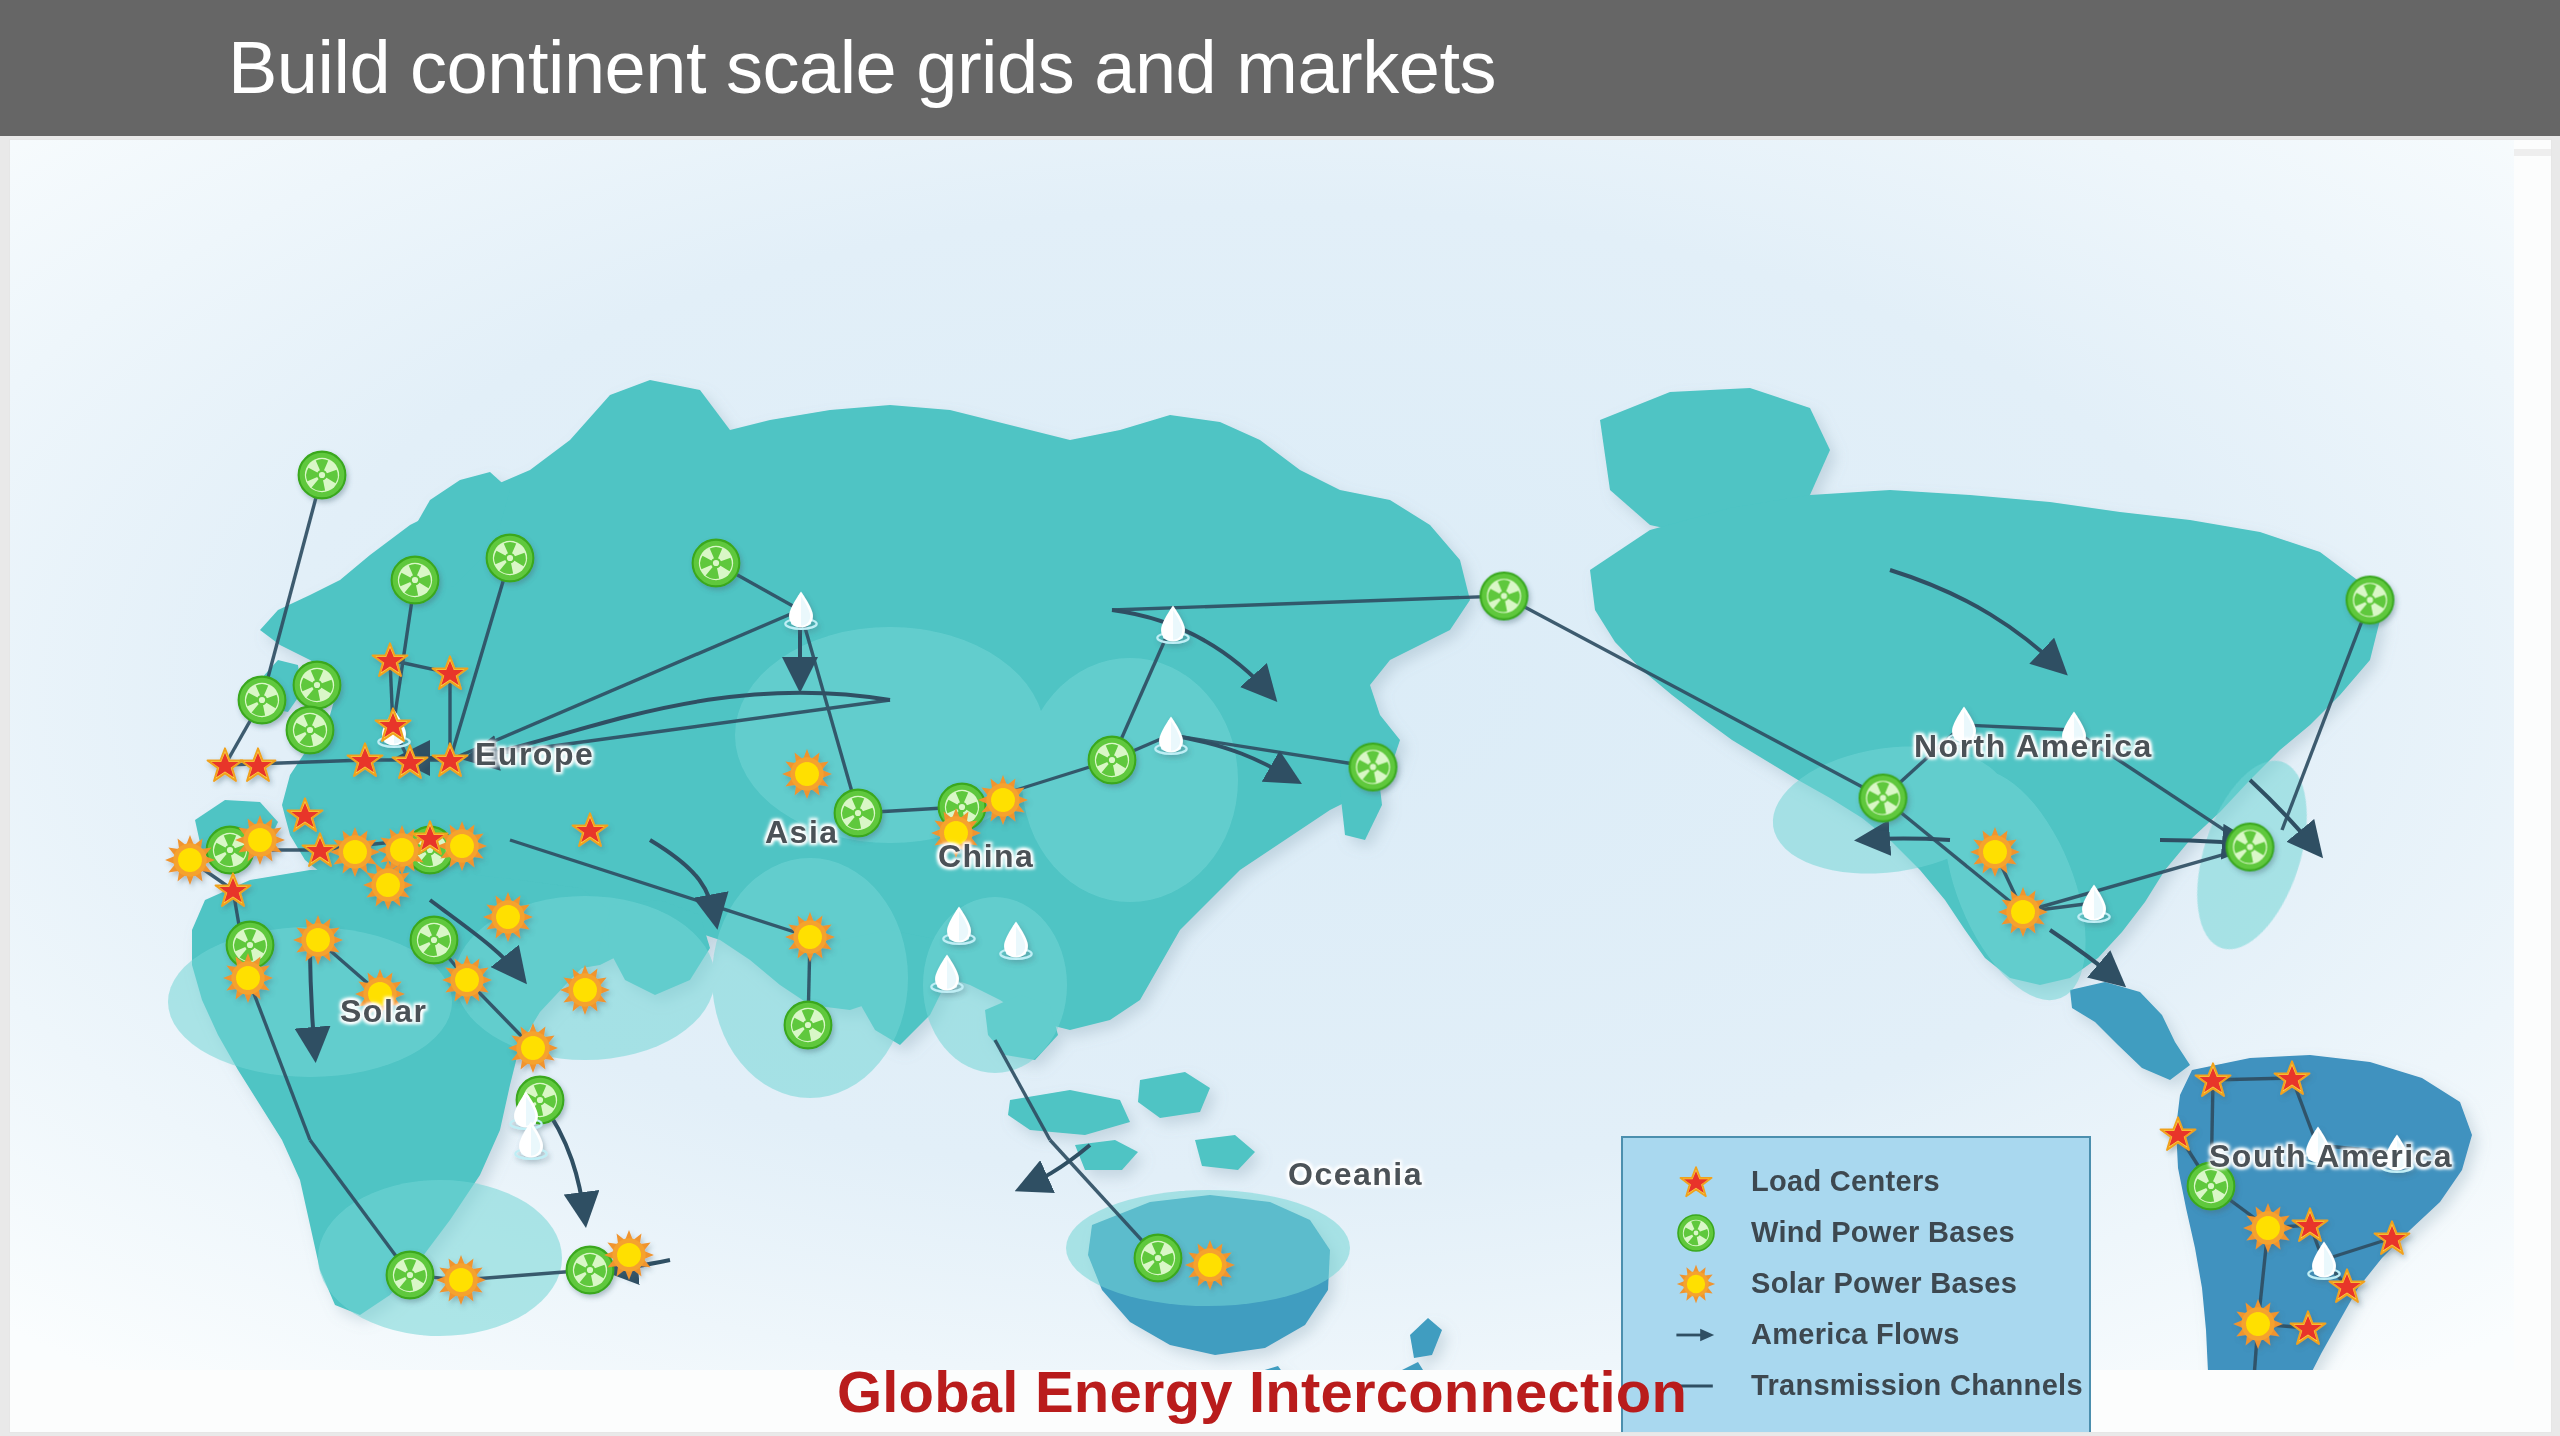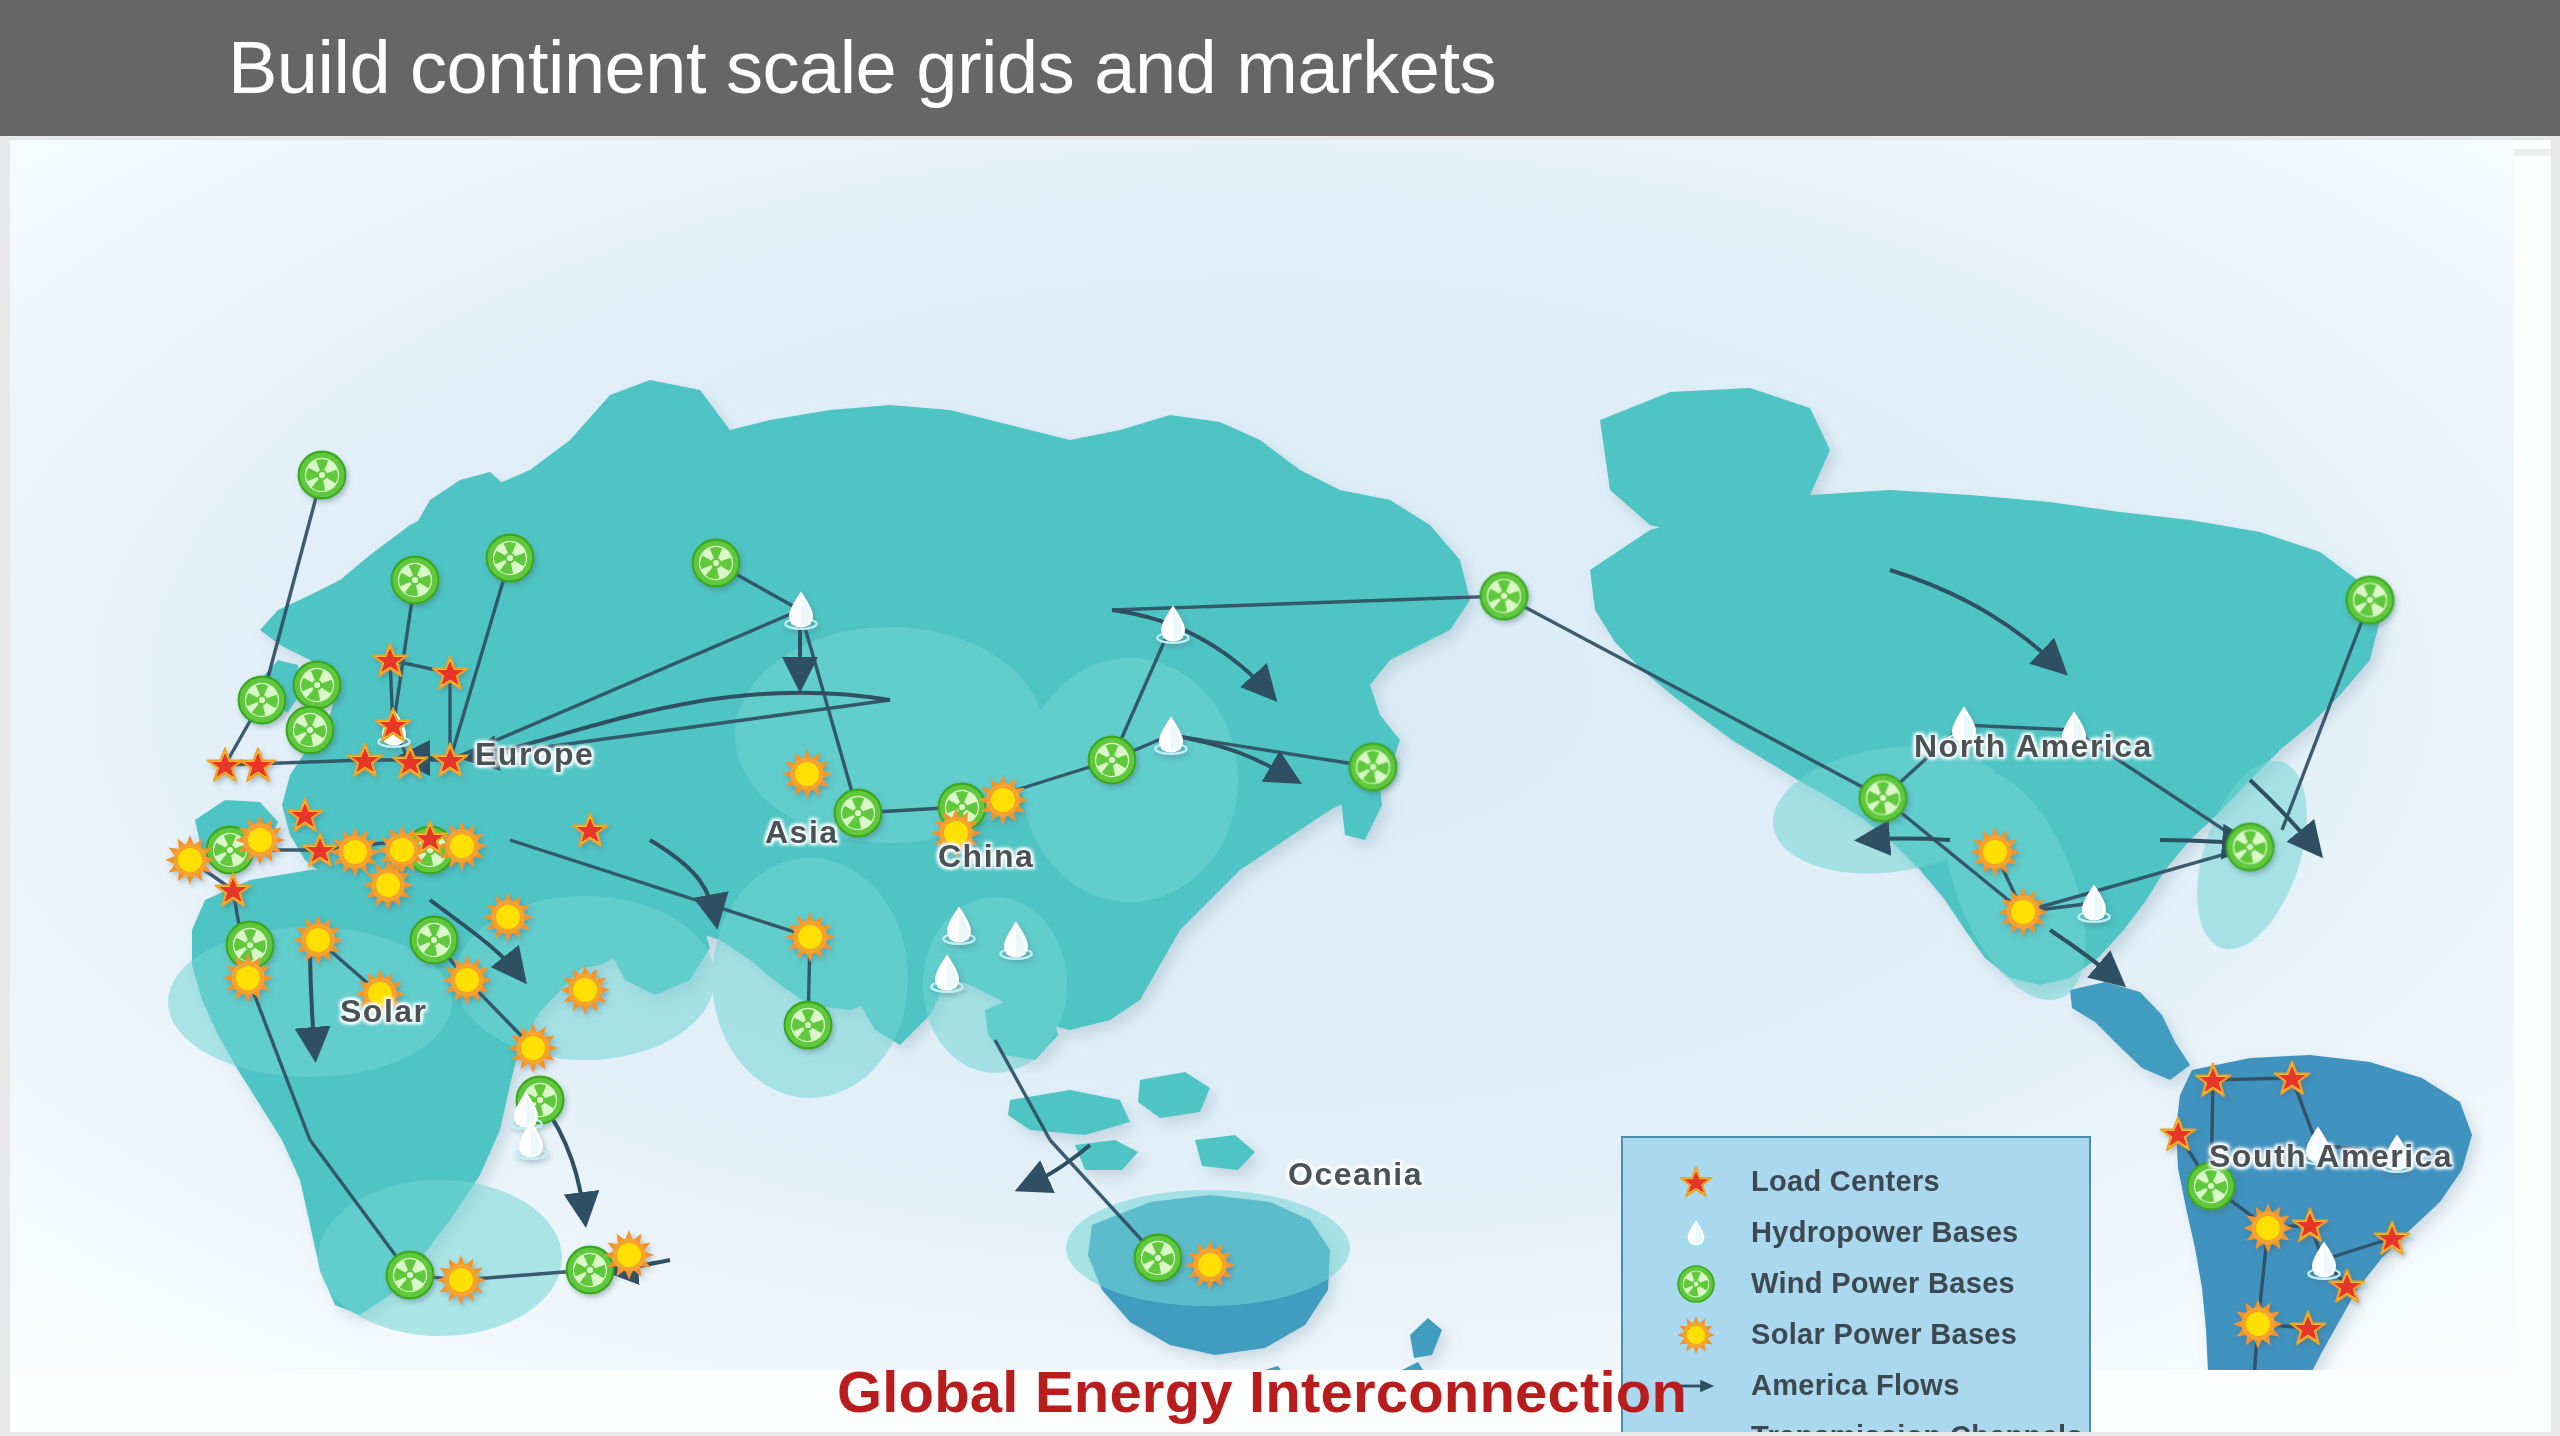--- a/index.html
+++ b/index.html
@@ -493,31 +493,20 @@
           <div class="legend-row">
             <span class="legend-icon">
               <svg width="34" height="34" viewBox="0 0 100 100">
                 <path d="M50 6 L62 38 L96 38 L69 58 L79 92 L50 72 L21 92 L31 58 L4 38 L38 38 Z" fill="#ffd94a" stroke="#f0a21e" stroke-width="5" stroke-linejoin="round"></path>
                 <path d="M50 18 L60 42 L86 42 L65 57 L73 82 L50 67 L27 82 L35 57 L14 42 L40 42 Z" fill="#e8342a"></path>
               </svg>
             </span>
             <span class="legend-text">Load Centers</span>
           </div>
 
-          <div class="legend-row">
-            <span class="legend-icon">
-              <svg width="32" height="38" viewBox="0 0 100 100">
-                <ellipse cx="50" cy="80" rx="34" ry="11" fill="none" stroke="#9fe2ee" stroke-width="6"></ellipse>
-                <ellipse cx="50" cy="79" rx="22" ry="7" fill="#dff5fa"></ellipse>
-                <path d="M50 10 C50 10 76 46 76 63 C76 78 64 88 50 88 C36 88 24 78 24 63 C24 46 50 10 50 10 Z" fill="#ffffff"></path>
-                <path d="M50 20 C50 20 70 48 70 63 C70 76 61 84 50 84 Z" fill="#eaf8fc"></path>
-              </svg>
-            </span>
-            <span class="legend-text">Hydropower Bases</span>
-          </div>
 
           <div class="legend-row">
             <span class="legend-icon">
               <svg width="40" height="40" viewBox="0 0 100 100">
                 <circle cx="50" cy="50" r="45" fill="#5fc83c" stroke="#3aa81f" stroke-width="4"></circle>
                 <circle cx="50" cy="50" r="33" fill="#d9f7c7"></circle>
                 <g fill="#5fc83c">
                   <path d="M50 50 L38 22 Q50 16 62 22 Z"></path>
                   <path d="M50 50 L78 40 Q84 53 76 66 Z"></path>
                   <path d="M50 50 L56 80 Q42 83 30 74 Z"></path>

